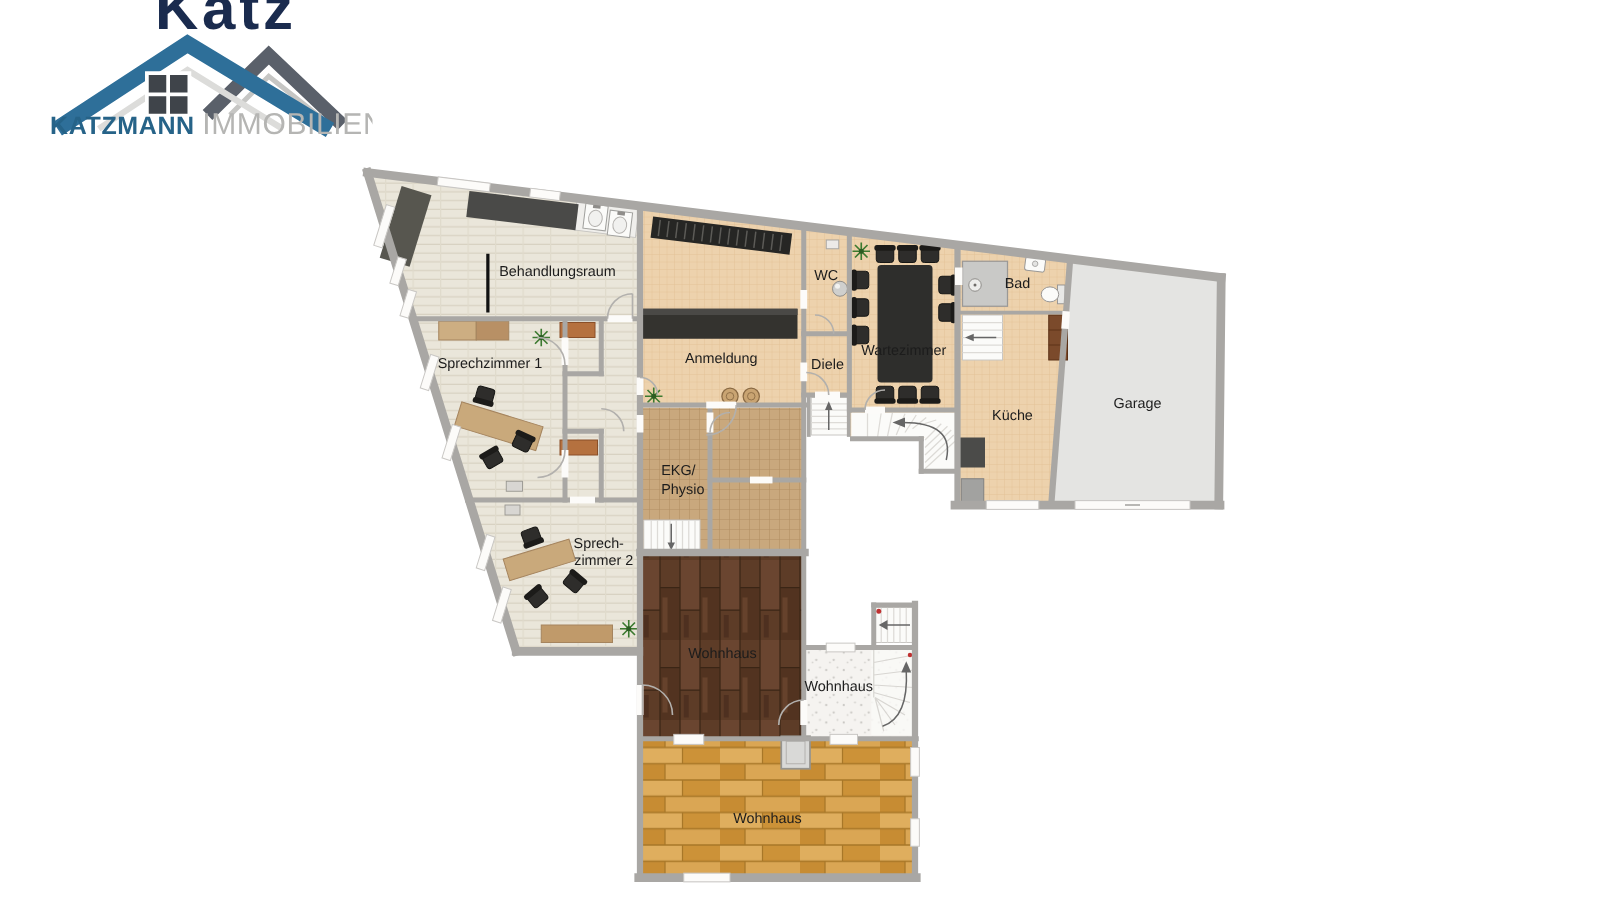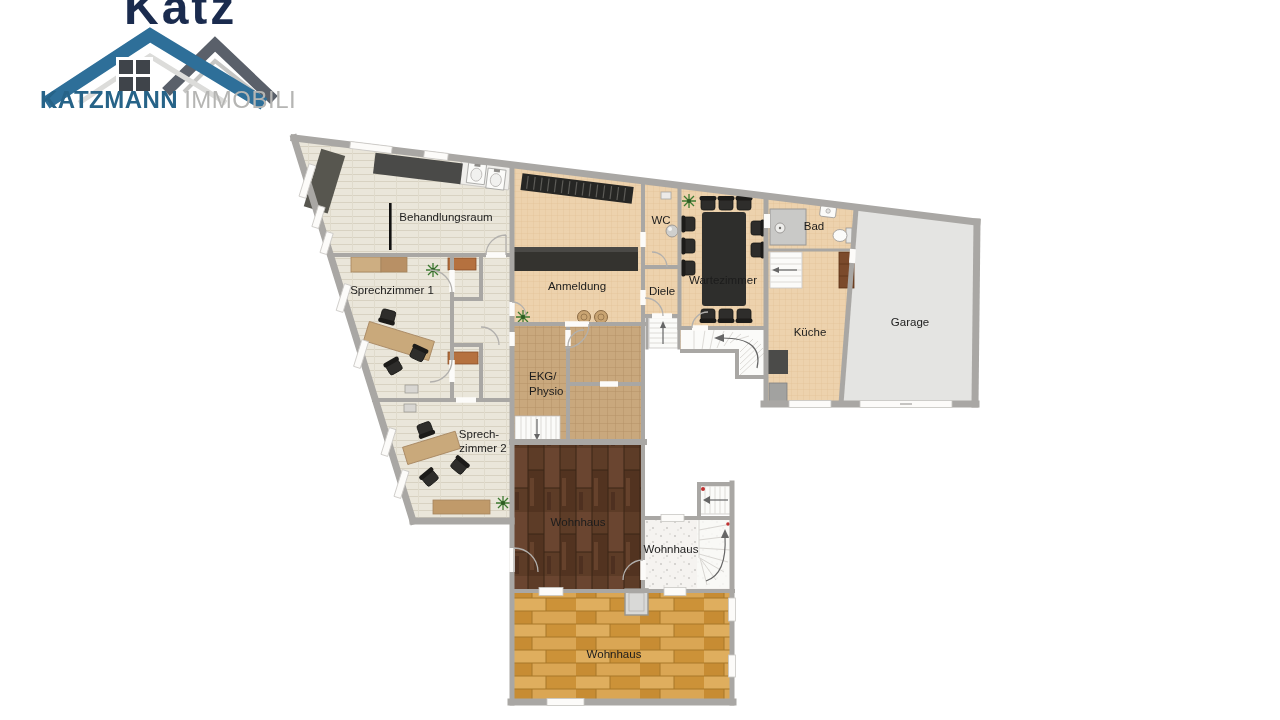--- a/index.html
+++ b/index.html
@@ -5,21 +5,21 @@
 <style>
   html,body{margin:0;padding:0;background:#ffffff;}
   #stage{position:relative;width:1040px;height:720px;background:#ffffff;overflow:hidden;
          font-family:"Liberation Sans",sans-serif;}
   
   #logo{position:absolute;left:18px;top:0;width:280px;height:124px;overflow:hidden;}
   #logo .watermark{position:absolute;left:106px;top:-20px;font-weight:bold;font-size:48px;
         letter-spacing:3px;z-index:1;}
   #logo svg{position:absolute;left:0;top:8px;z-index:2;}
   #logo .brandline{position:absolute;left:22px;top:86px;z-index:3;white-space:nowrap;}
-  #logo .brand1{font-weight:bold;font-size:24px;letter-spacing:0.5px;}
+  #logo .brand1{font-weight:bold;font-size:20px;letter-spacing:0.5px;}
   #logo .brand2{font-weight:500;font-size:24px;letter-spacing:0.5px;margin-left:6px;}
   
   #plan{position:absolute;left:0;top:0;width:1280px;height:720px;}
   text.rlabel{font-family:"Liberation Sans",sans-serif;font-size:11.5px;fill:#1c1c1c;}
 </style>
 </head>
 <body>
 
 <div id="stage">
 

